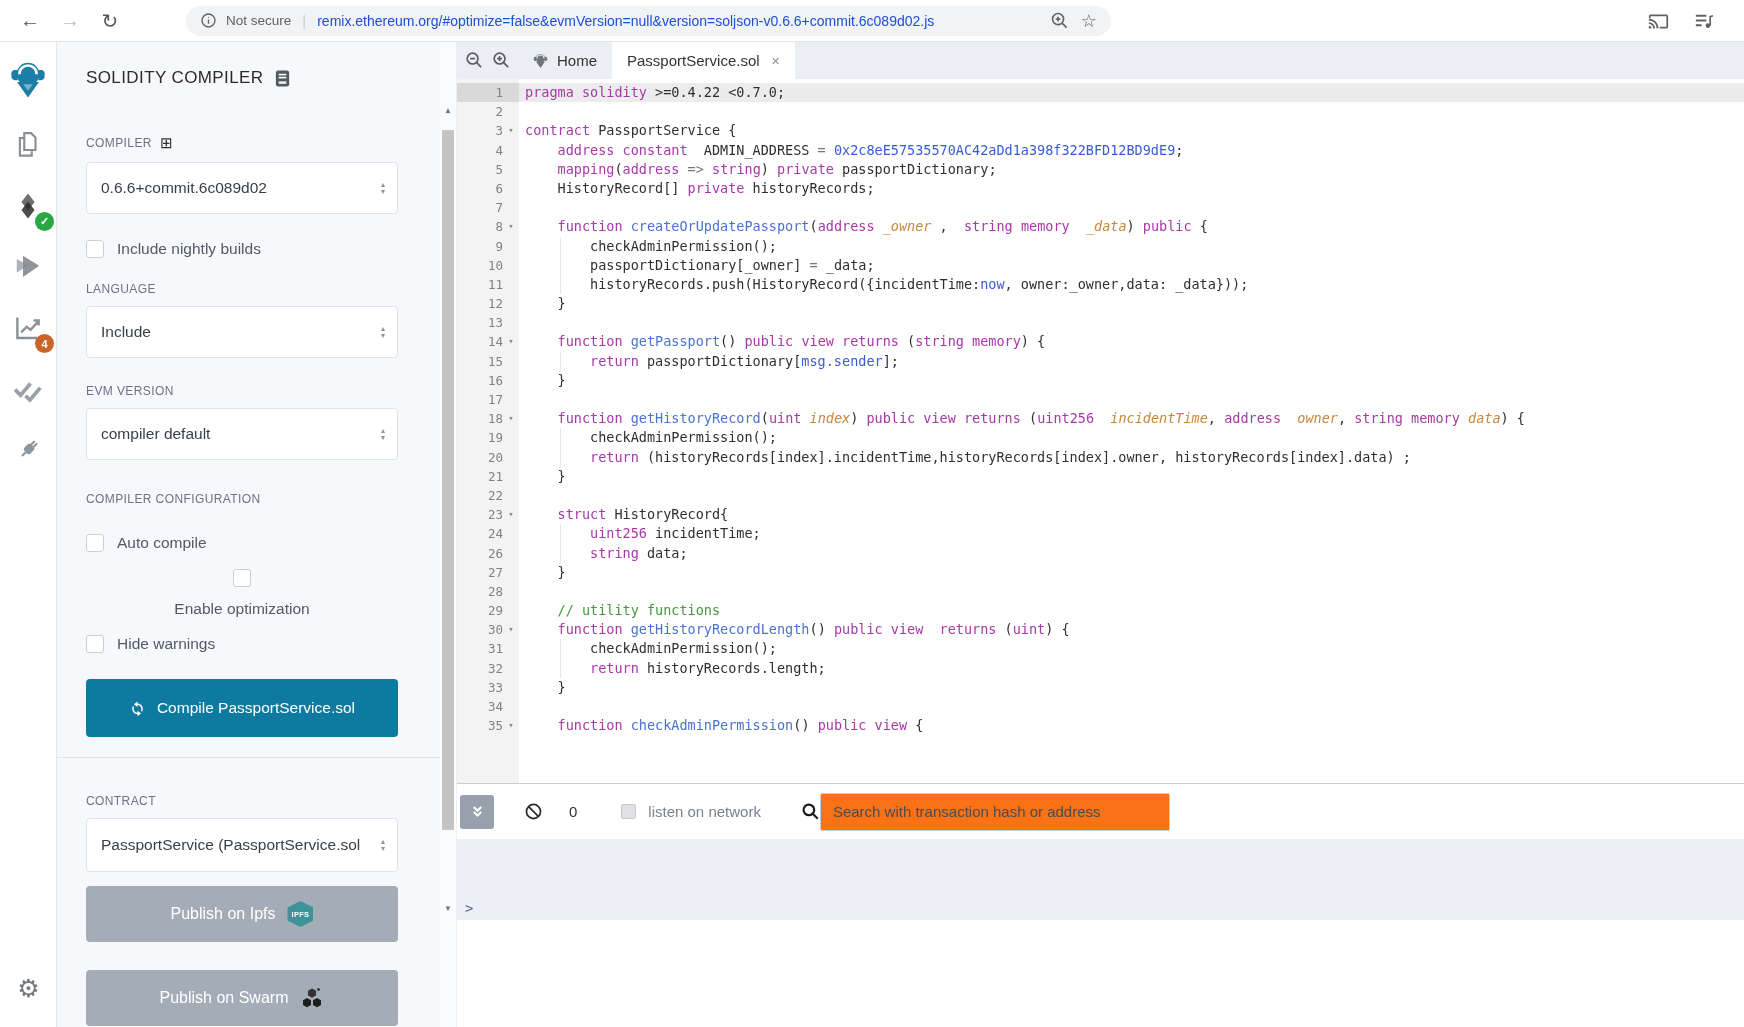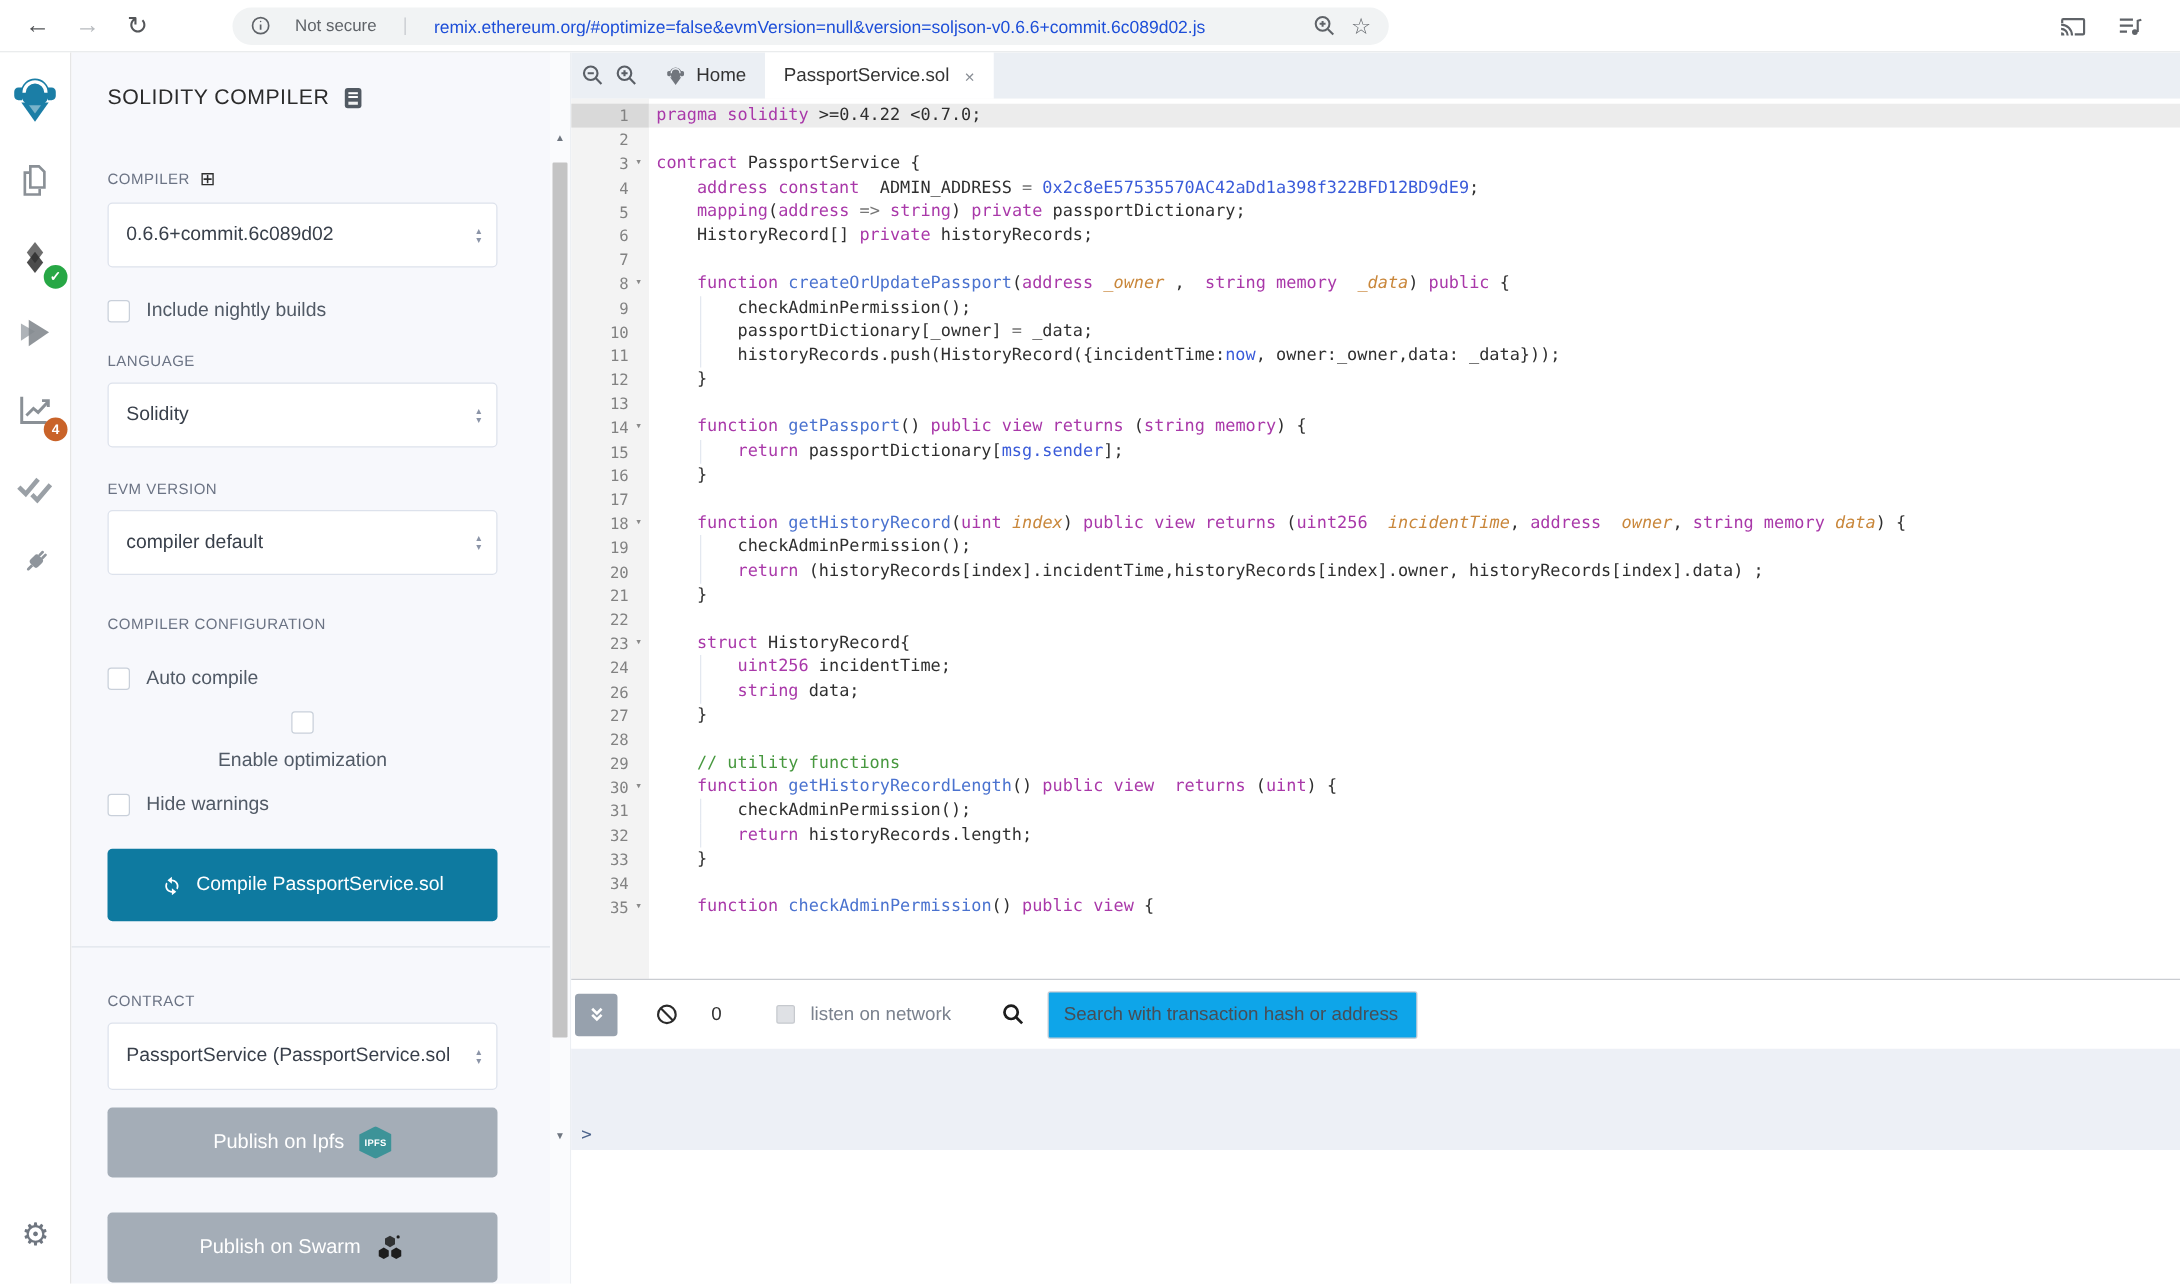--- a/index.html
+++ b/index.html
@@ -4,21 +4,21 @@
 <style>
   * { box-sizing: border-box; margin: 0; padding: 0; }
   html,body { width:1744px; height:1027px; overflow:hidden; }
   body { font-family:"Liberation Sans", sans-serif; background:#fff; position:relative; }
 
   
   .browser-bar { height:42px; display:flex; align-items:center; background:#fff; border-bottom:1px solid #e4e6e8; padding:0 16px; }
   .nav-ico { font-size:20px; color:#545659; width:28px; text-align:center; cursor:default; }
   .nav-ico.disabled { color:#b9bcc0; }
   .nav-ico + .nav-ico { margin-left:12px; }
-  .url-pill { margin-left:62px; width:925px; height:30px; border-radius:15px; background:#f1f3f4; display:flex; align-items:center; padding:0 14px; gap:19px; }
+  .url-pill { margin-left:62px; width:925px; height:30px; border-radius:15px; background:#f1f3f4; display:flex; align-items:center; padding:0 14px; gap:9px; }
   .sec-label { font-size:13.5px; color:#5f6368; white-space:nowrap; }
   .pill-sep { color:#cdd0d4; font-size:15px; margin:0 2px; }
   .url-text { font-size:14px; color:#1d4ed8; white-space:nowrap; overflow:hidden; flex:1; }
   .pill-right { display:flex; align-items:center; gap:12px; }
   .star { font-size:18px; color:#5f6368; }
   .chrome-right { margin-left:auto; display:flex; align-items:center; gap:24px; padding-right:14px; }
 
   
   .app { display:flex; height:985px; }
 
@@ -79,21 +79,21 @@
 
   
   .terminal { flex:none; border-top:1px solid #c9ccd1; }
   .term-bar { height:55px; background:#fff; display:flex; align-items:center; padding:0 0 0 3px; }
   .term-toggle { width:34px; height:34px; background:#97a1ad; border-radius:3px; display:flex; align-items:center; justify-content:center; border:none; }
   .term-ban { margin-left:30px; display:flex; align-items:center; }
   .term-count { margin-left:26px; font-size:15px; color:#333; }
   .term-cb { margin-left:44px; width:15px; height:15px; background:#dfe1e5; border:1px solid #c6c9ce; border-radius:2px; }
   .term-listen { margin-left:12px; font-size:15px; color:#7a828e; }
   .term-search-ico { margin-left:40px; display:flex; align-items:center; }
-  .term-input { margin-left:18px; width:296px; height:38px; border:1px solid #c8cdd6; border-radius:2px; font-size:15px; color:#333; padding:0 12px; font-family:"Liberation Sans",sans-serif; background:#0ea5e9; }
+  .term-input { width:350px; height:38px; border:1px solid #c8cdd6; border-radius:2px; font-size:15px; color:#333; padding:0 12px; font-family:"Liberation Sans",sans-serif; background:#f97316; }
   .term-input::placeholder { color:#474d56; opacity:1; }
   .term-journal { height:81px; background:#edf0f6; display:flex; align-items:flex-end; padding:0 0 4px 8px; }
   .term-prompt { font-family:"DejaVu Sans Mono",monospace; font-size:14px; color:#4d648c; }
   .term-input-area { height:107px; background:#fff; }
 
   svg { display:block; }
 </style>
 </head>
 <body>
 
@@ -231,21 +231,21 @@
 
     <div class="cbrow" style="margin-top:26px;">
       <span class="cbox"></span>
       <span>Include nightly builds</span>
     </div>
 
     <div class="sec-label-sm" style="margin-top:24px;">
         <span>LANGUAGE</span>
       </div>
     <div class="sel" style="margin-top:10px;">
-      <span class="sel-val">Solidity</span>
+      <span class="sel-val">Include</span>
       <span class="sel-arrows">
           <span>▴</span>
           <span>▾</span>
         </span>
     </div>
 
     <div class="sec-label-sm" style="margin-top:26px;">
         <span>EVM VERSION</span>
       </div>
     <div class="sel" style="margin-top:10px;">

